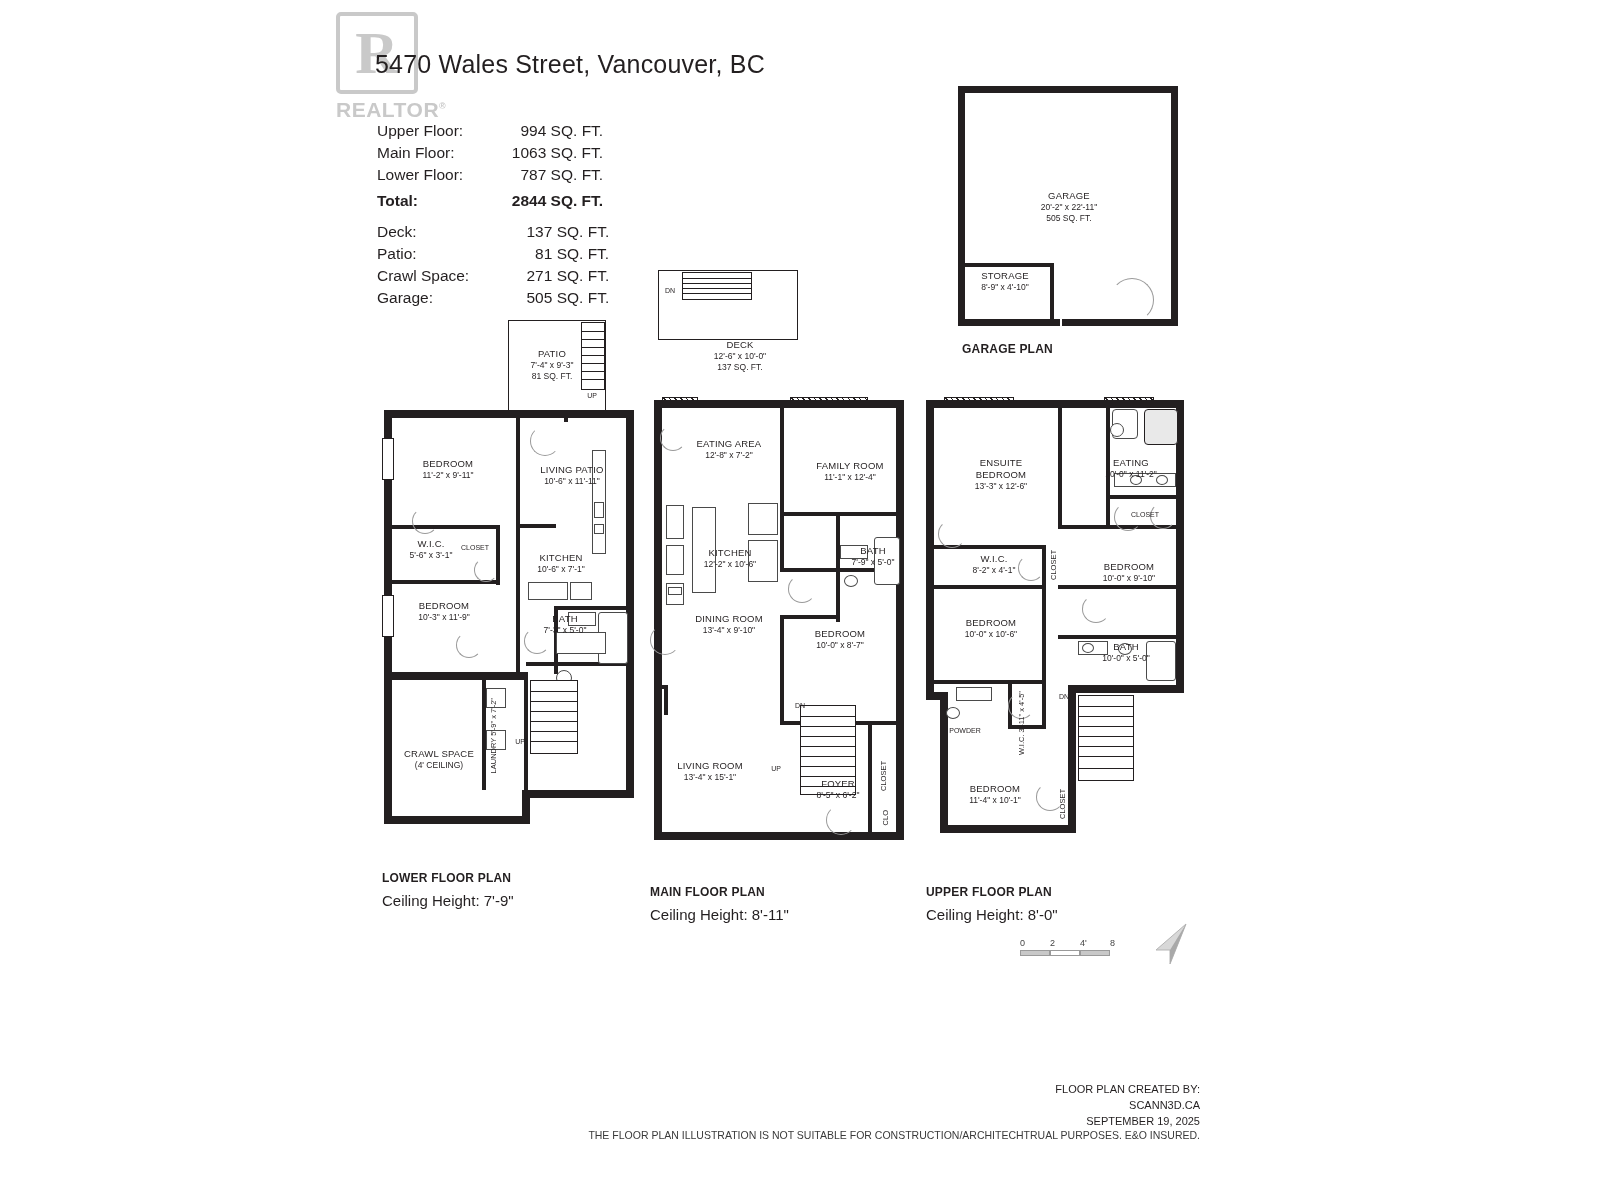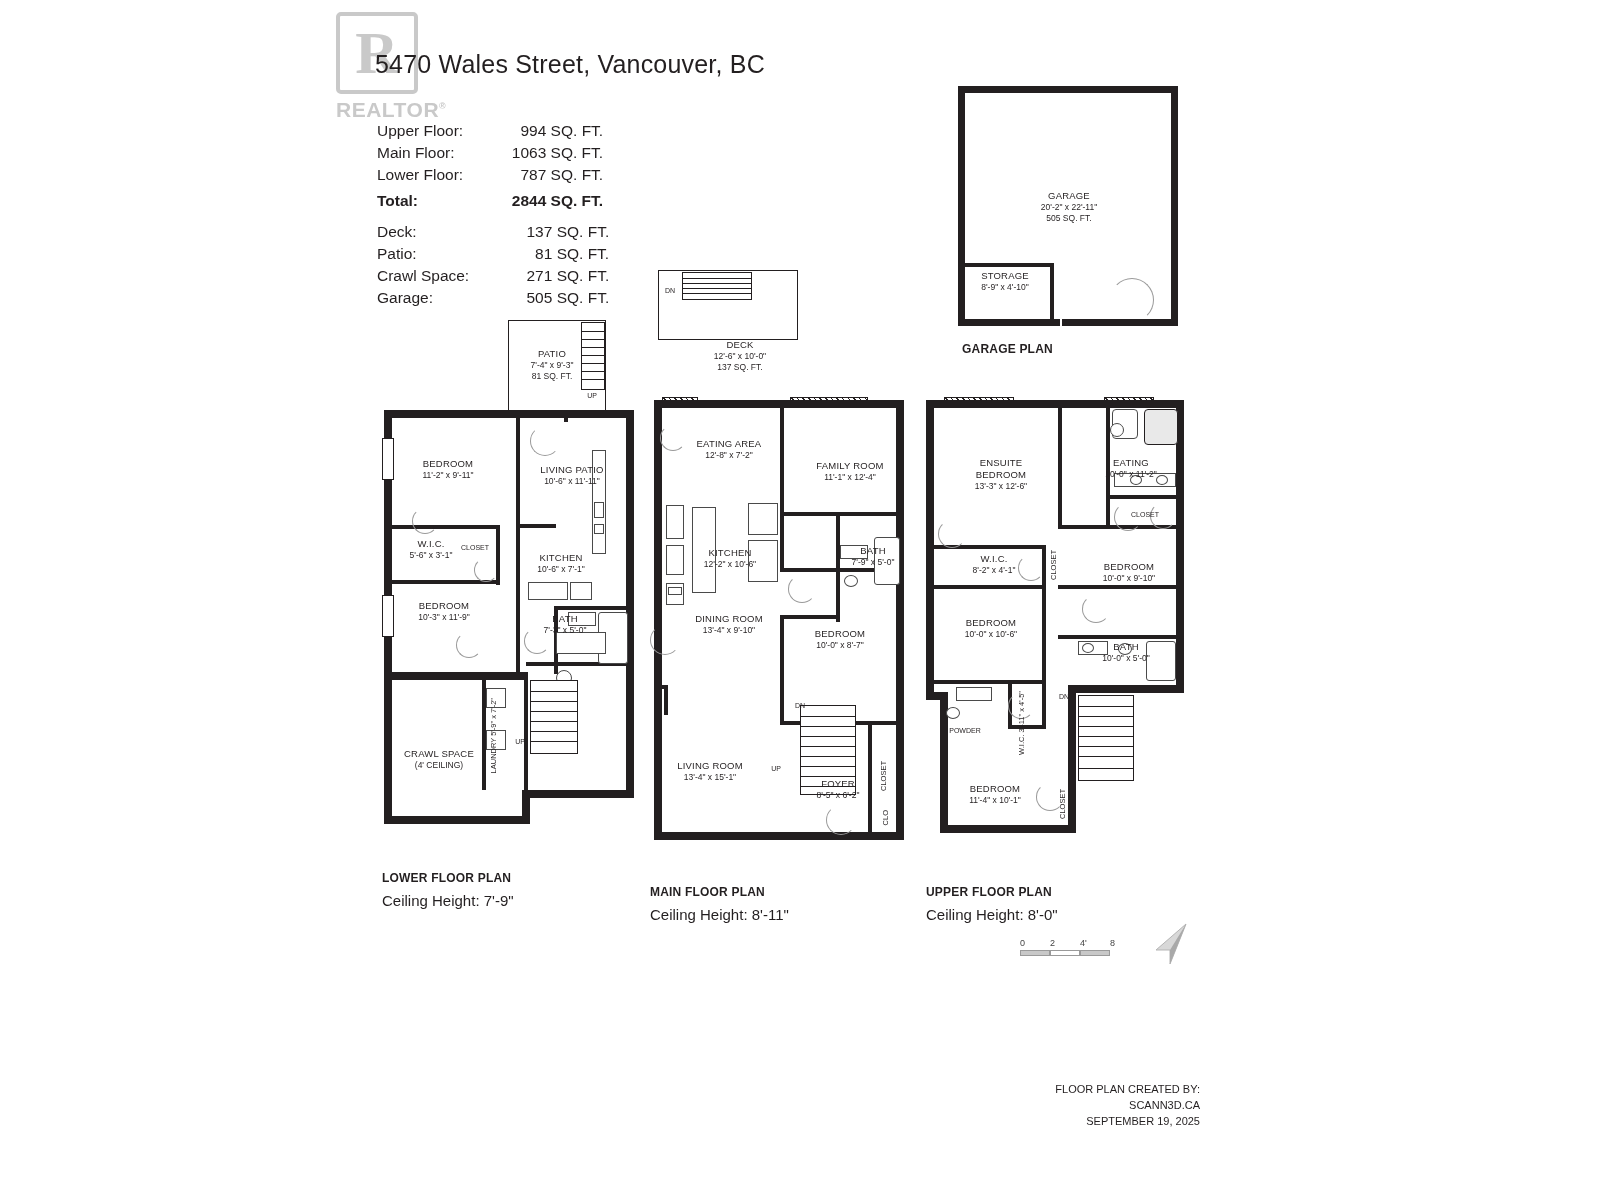--- a/index.html
+++ b/index.html
@@ -532,15 +532,16 @@
       <polygon points="46,4 30,44 30,30" fill="#a9a9a9"></polygon>
     </svg>
   </div>
 
   <div class="footer-credit">
     <div>FLOOR PLAN CREATED BY:</div>
     <div>SCANN3D.CA</div>
     <div>SEPTEMBER 19, 2025</div>
   </div>
   <div class="disclaimer">
+    <div>THE FLOOR PLAN ILLUSTRATION IS NOT SUITABLE FOR CONSTRUCTION/ARCHITECHTRUAL PURPOSES. E&amp;O INSURED.</div>
   </div>
 
 </div>
 
 </body></html>

